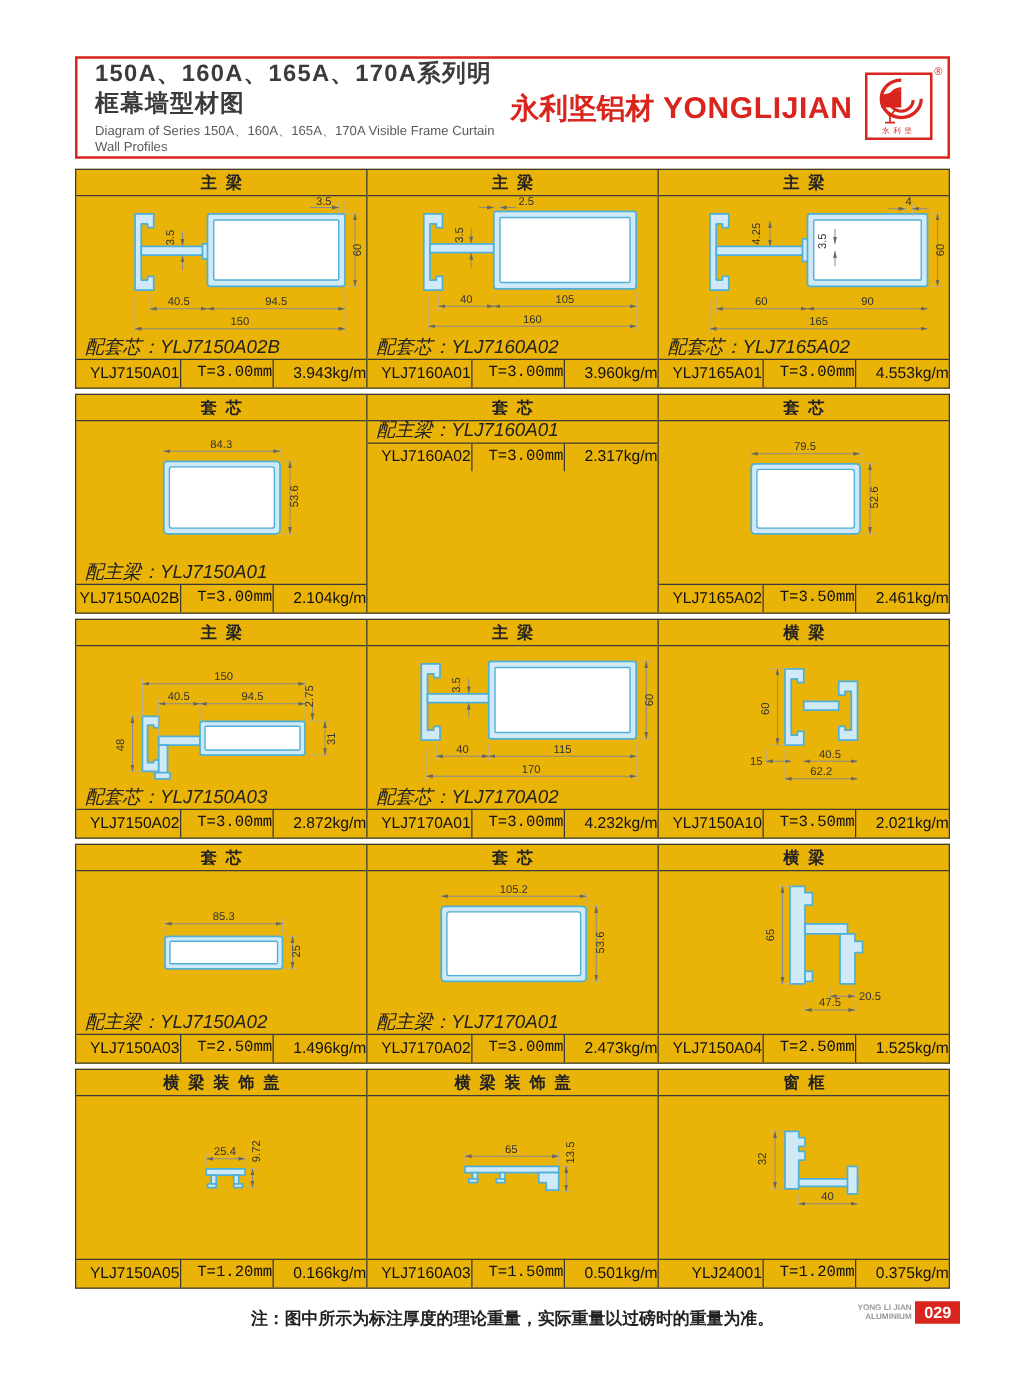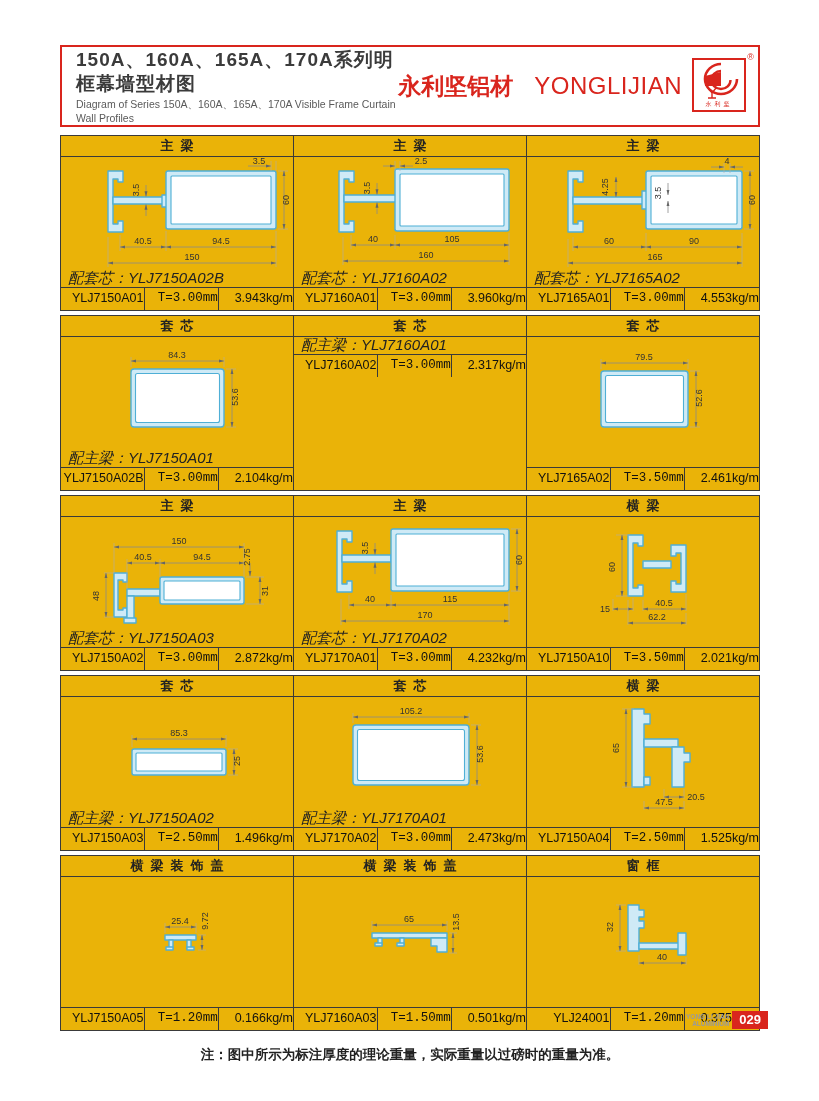--- a/index.html
+++ b/index.html
@@ -5,23 +5,23 @@
   html,body{margin:0;padding:0;background:#fff;}
   .page{position:relative;width:819px;height:1101px;background:#fff;overflow:hidden;
         font-family:"Liberation Sans","DejaVu Sans",sans-serif;color:#222;}
 
   
   .header{position:absolute;left:60px;top:45px;width:700px;height:82px;border:2px solid #D9251D;
           box-sizing:border-box;display:flex;align-items:center;padding:0 8px 0 14px;}
   .htext{flex:1;min-width:0;}
   .htitle{font-size:19px;font-weight:bold;color:#3b3b3b;letter-spacing:1px;line-height:1.25;}
   .hsub{font-size:10.5px;color:#5a5a5a;margin-top:2px;}
-  .brand{display:flex;align-items:baseline;gap:21px;color:#D9251D;white-space:nowrap;margin-right:10px;}
+  .brand{display:flex;align-items:baseline;gap:7px;color:#D9251D;white-space:nowrap;margin-right:10px;}
   .brand-cn{font-size:23px;font-weight:bold;}
-  .brand-en{font-size:24px;font-weight:normal;letter-spacing:0.5px;}
+  .brand-en{font-size:24px;font-weight:bold;letter-spacing:0.5px;}
   .logo{position:relative;width:58px;height:64px;flex:0 0 auto;}
   .logo-box{position:absolute;left:0;top:4px;width:54px;height:54px;border:2px solid #D9251D;box-sizing:border-box;
             display:flex;flex-direction:column;align-items:center;justify-content:flex-start;}
   .logo-cn{font-size:6px;color:#D9251D;letter-spacing:3px;margin-top:-2px;}
   .reg{position:absolute;right:-4px;top:-2px;font-size:9px;color:#D9251D;}
 
   
   .grid{position:absolute;left:60px;top:135px;width:700px;}
   .rowblock{display:flex;border:1.5px solid #3a3a3a;margin-bottom:4px;height:176px;box-sizing:border-box;background:#eab308;}
   .cell{flex:1;min-width:0;display:flex;flex-direction:column;border-right:1px solid #3a3a3a;}
@@ -40,21 +40,21 @@
   
   .pf{fill:#CFEAF6;stroke:#4FAFD6;stroke-width:1.4;stroke-linejoin:round;}
   .pi{fill:#fff;stroke:#4FAFD6;stroke-width:1.1;}
   .dl{stroke:#8b8b8b;stroke-width:0.8;fill:none;}
   .xl{stroke:#b0b0b0;stroke-width:0.6;}
   .dt{font-family:"Liberation Sans","DejaVu Sans",sans-serif;font-size:9px;fill:#333;text-anchor:middle;}
 
   
   .bottom-note{position:absolute;left:60px;top:1046px;width:700px;text-align:center;
                font-size:13.5px;font-weight:bold;color:#222;}
-  .badge{position:absolute;left:686px;top:1011px;display:flex;align-items:center;}
+  .badge{position:absolute;left:686px;top:1041px;display:flex;align-items:center;}
   .badge-brand{font-size:6.5px;font-weight:bold;color:#9a9a9a;text-align:right;line-height:1.15;margin-right:3px;}
   .badge-num{background:#D9251D;color:#fff;font-size:13px;font-weight:bold;padding:1px 7px 2px;}
 </style>
 </head>
 <body>
 
 <svg width="0" height="0" style="position:absolute">
   <defs>
     <marker id="ar" viewBox="0 0 10 6" markerWidth="7" markerHeight="4.2" refX="9.5" refY="3" orient="auto-start-reverse">
       <path d="M10,3 L0,0.3 L0,5.7 Z" fill="#666"></path>

